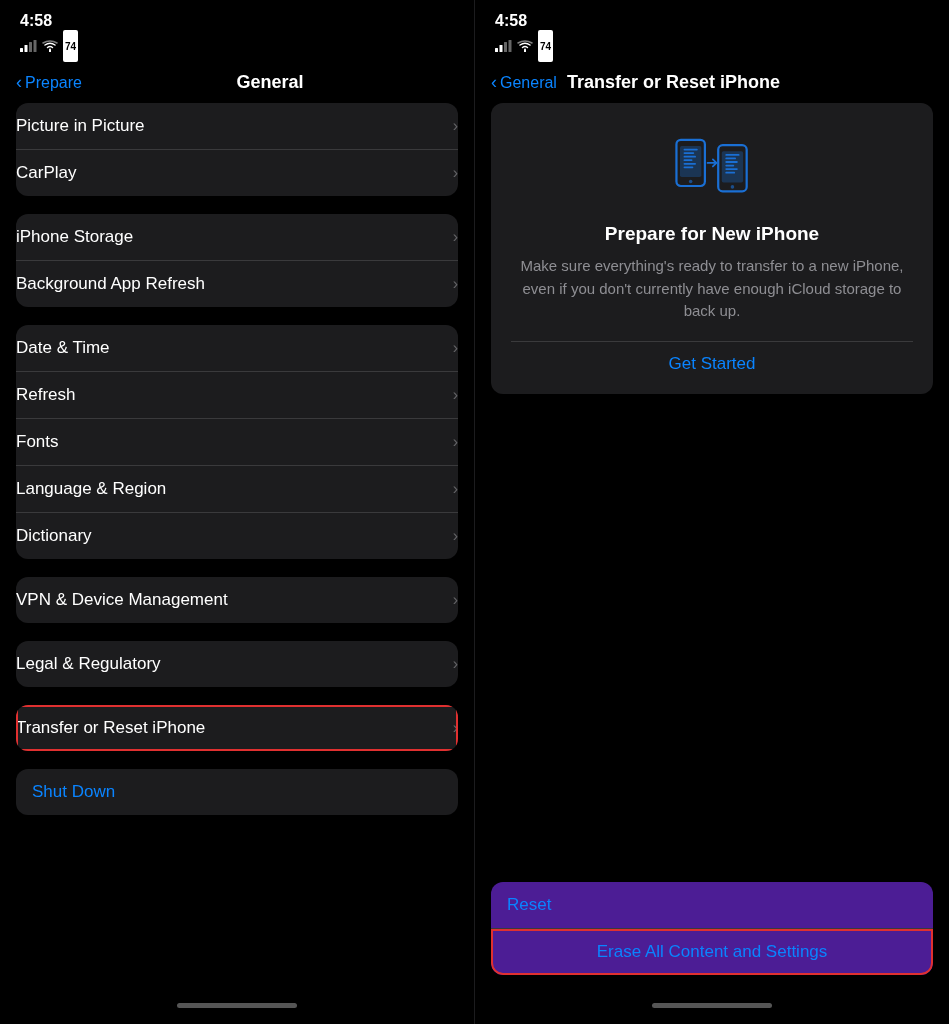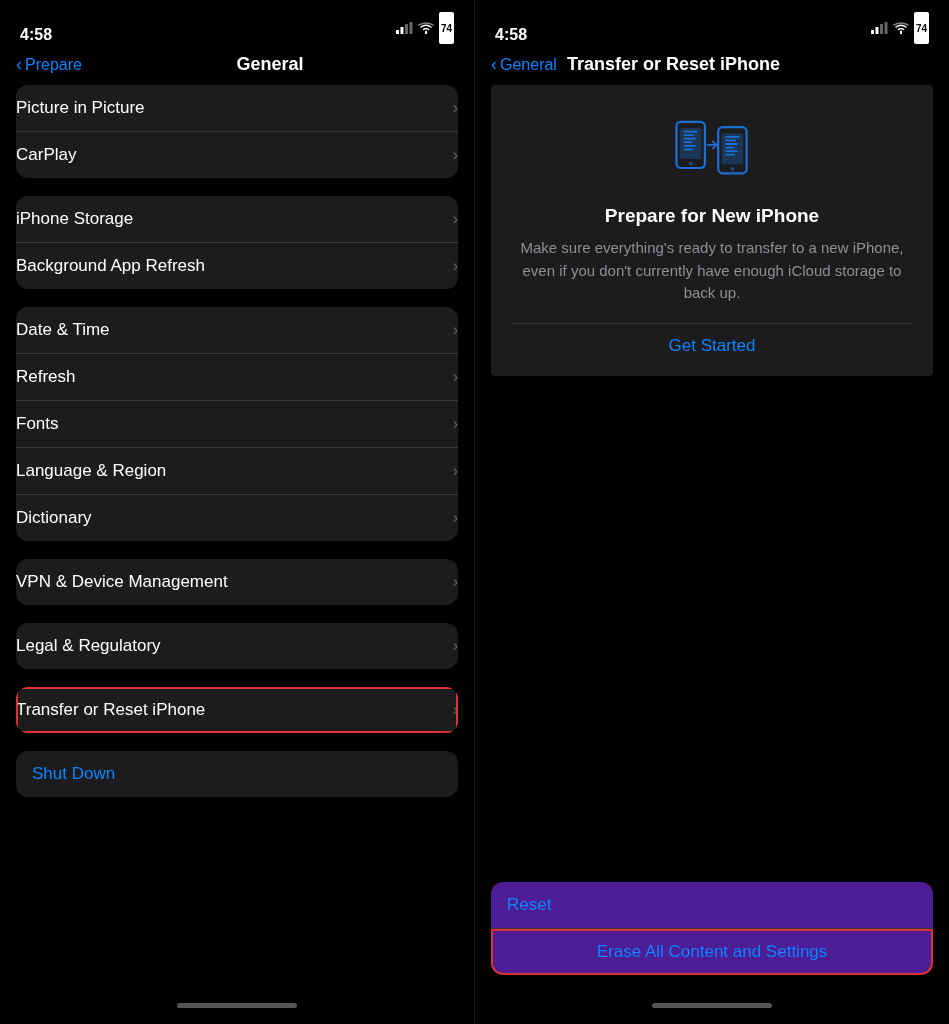--- a/index.html
+++ b/index.html
@@ -23,25 +23,26 @@
 
     .phone-panel.right {
       width: 475px;
       border-left: 1px solid #1c1c1e;
     }
 
     
     .status-bar {
       display: flex;
       justify-content: space-between;
-      align-items: flex-end;
+      align-items: flex-start;
       padding: 12px 20px 6px;
       color: #fff;
       font-size: 15px;
       font-weight: 600;
+      flex-direction: column;
     }
 
     .status-bar .time {
       font-size: 16px;
       font-weight: 700;
     }
 
     .status-icons {
       display: flex;
       align-items: center;
@@ -165,21 +166,21 @@
     
     .right-content {
       flex: 1;
       padding: 0 16px;
       display: flex;
       flex-direction: column;
     }
 
     .transfer-card {
       background: #1c1c1e;
-      border-radius: 4px;
+      border-radius: 12px;
       padding: 28px 20px 20px;
       display: flex;
       flex-direction: column;
       align-items: center;
       margin-bottom: 18px;
     }
 
     .phone-icon-container {
       margin-bottom: 18px;
     }

